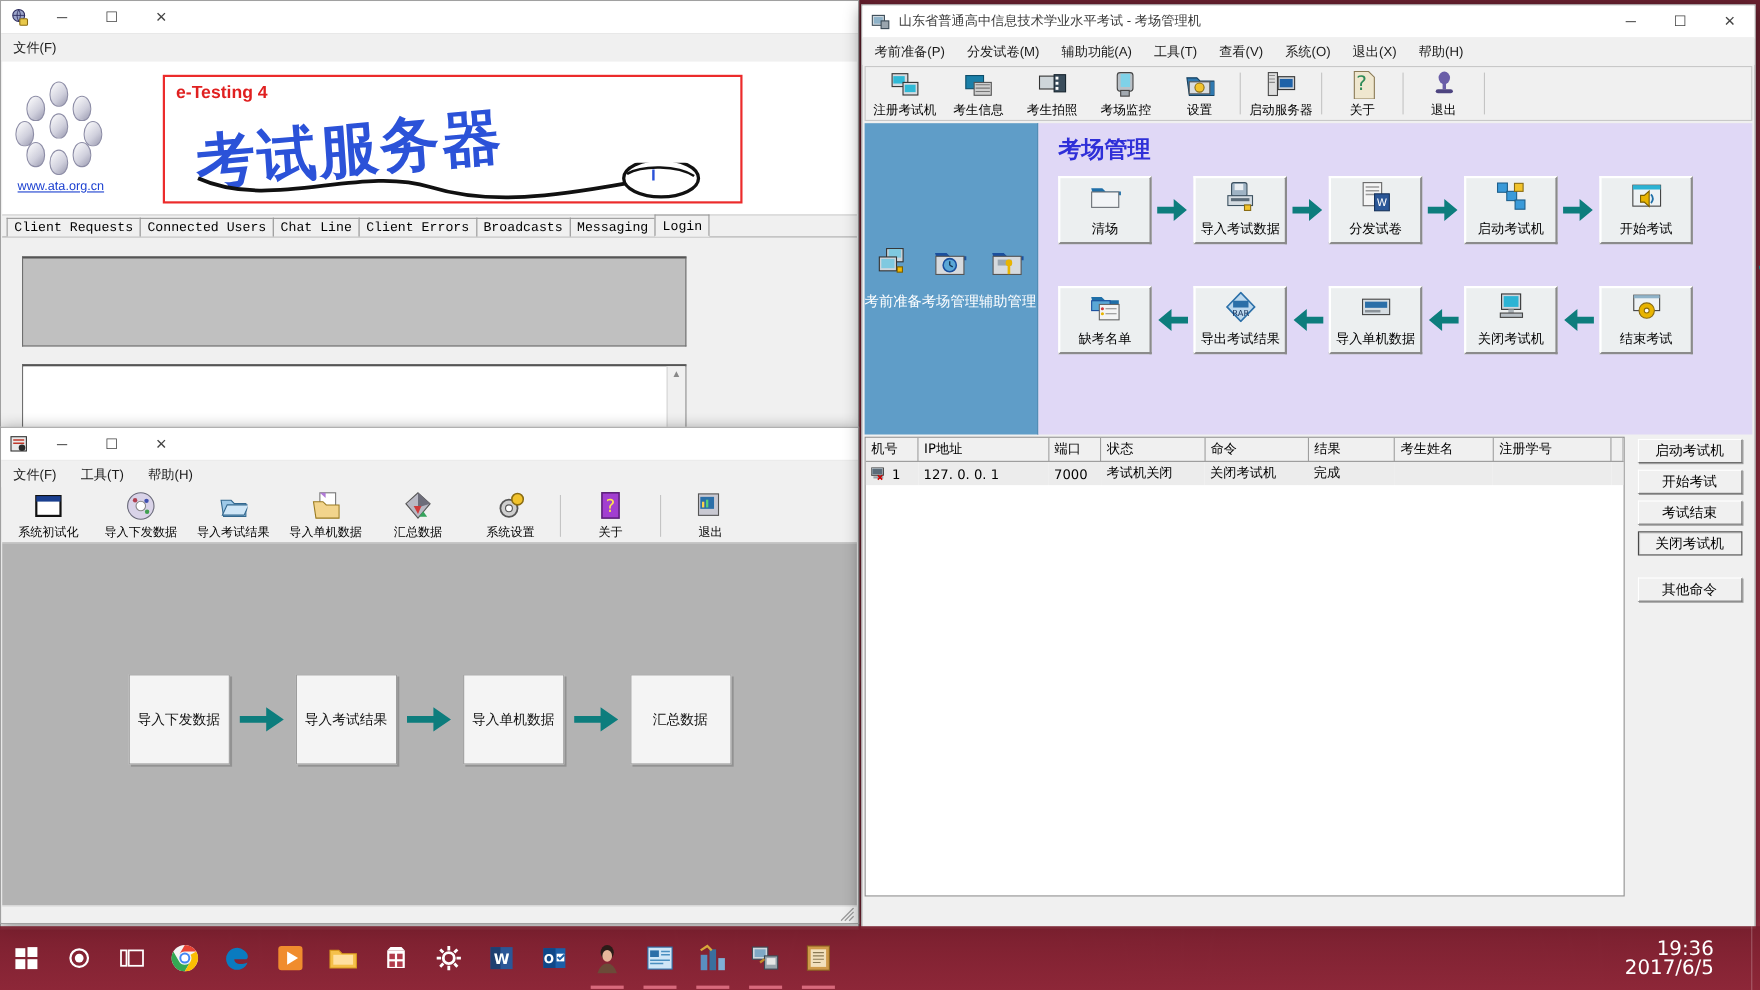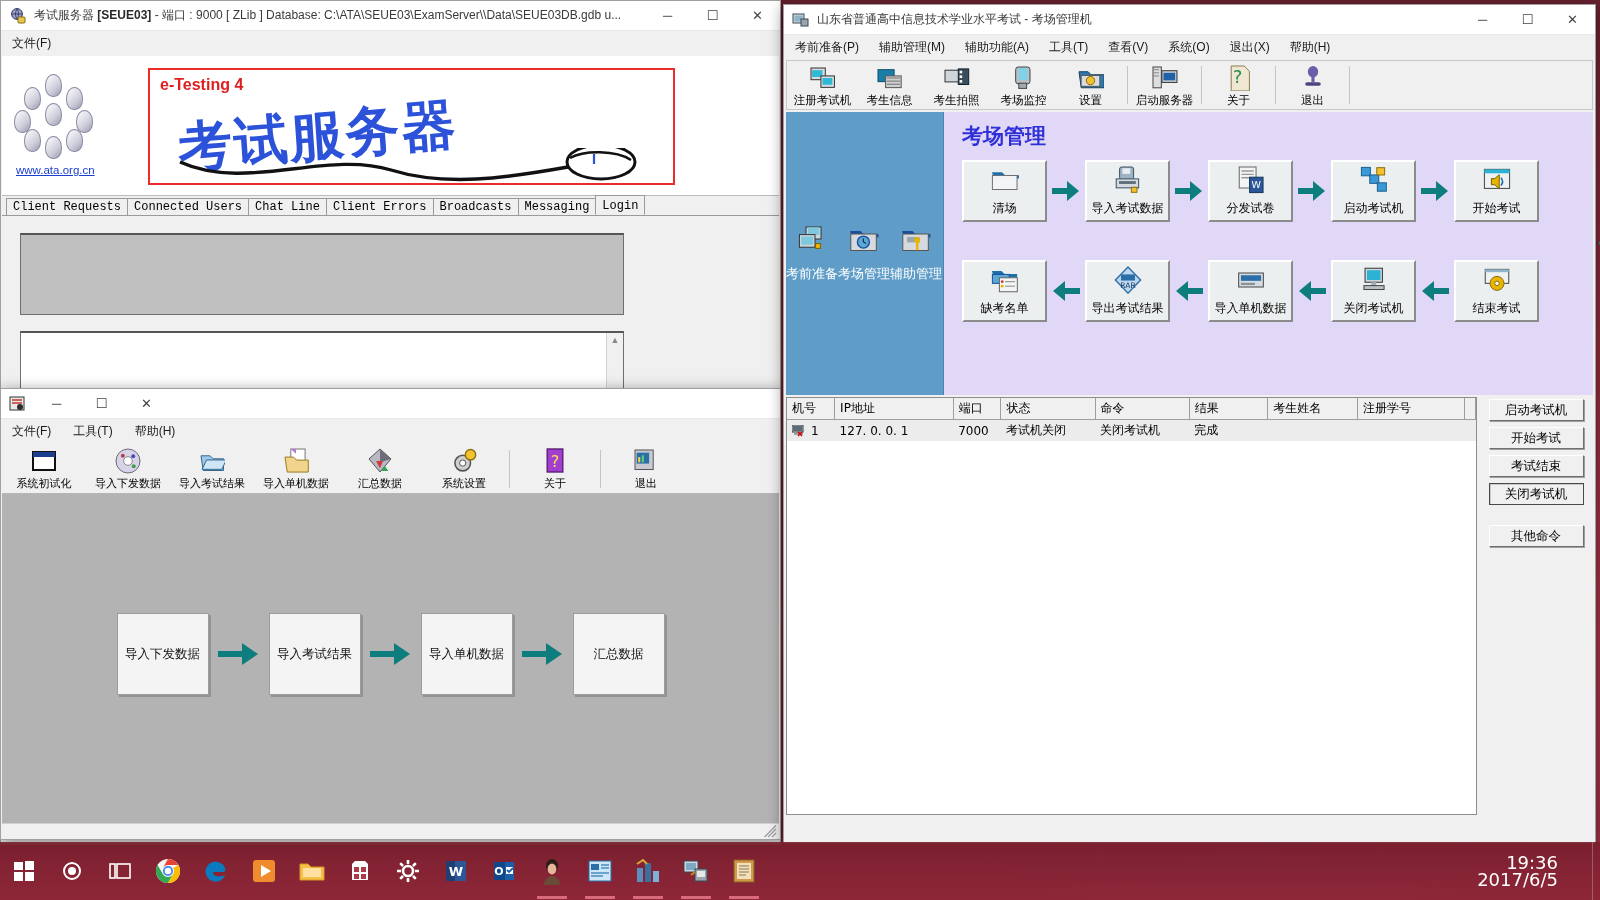--- a/index.html
+++ b/index.html
@@ -288,24 +288,20 @@
 
 <div class="win" id="win-server">
   <div class="titlebar">
     <span class="ticon">
       <svg width="18" height="18" viewBox="0 0 18 18">
         <circle cx="8" cy="7" r="5.4" fill="#9aa3c8" stroke="#2b2b5e" stroke-width="1"></circle>
         <path d="M3 7h10M8 2c2 3 2 7 0 10M8 2c-2 3-2 7 0 10" stroke="#2b2b5e" stroke-width=".8" fill="none"></path>
         <rect x="9" y="10" width="7" height="6" rx="1" fill="#e8c84a" stroke="#8a6c12" stroke-width="1"></rect>
       </svg>
     </span>
-    <span class="ttext">
-      <span>考试服务器</span>
-      <b>[SEUE03]</b><span> - 端口 : 9000 [ ZLib ] Database: C:\ATA\SEUE03\ExamServer\\Data\SEUE03DB.gdb  u...</span>
-    </span>
     <div class="wbtns">
       <div class="wbtn">─</div>
       <div class="wbtn">☐</div>
       <div class="wbtn close">✕</div>
     </div>
   </div>
 
   <div class="menubar">
     <span>文件(F)</span>
   </div>
@@ -492,21 +488,21 @@
     <span class="ttext">山东省普通高中信息技术学业水平考试 - 考场管理机</span>
     <div class="wbtns">
       <div class="wbtn">─</div>
       <div class="wbtn">☐</div>
       <div class="wbtn close">✕</div>
     </div>
   </div>
 
   <div class="menubar" id="room-menubar" style="gap: 14px;">
       <span>考前准备(P)</span>
-      <span>辅助管理(M)</span>
+      <span>分发试卷(M)</span>
       <span>辅助功能(A)</span>
       <span>工具(T)</span>
       <span>查看(V)</span>
       <span>系统(O)</span>
       <span>退出(X)</span>
       <span>帮助(H)</span>
     </div>
 
   <div id="room-toolbar">
       <div class="rtbtn">

